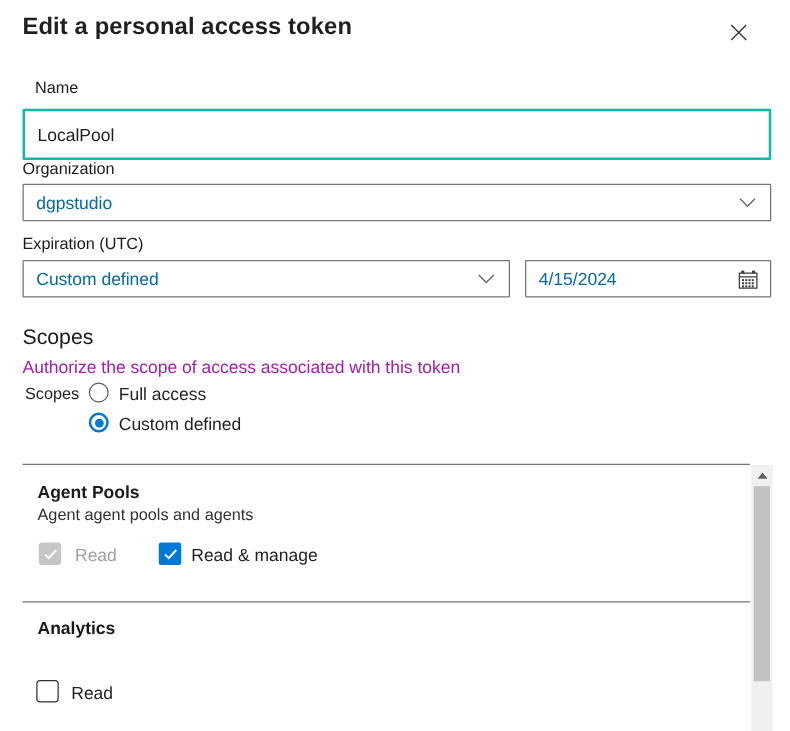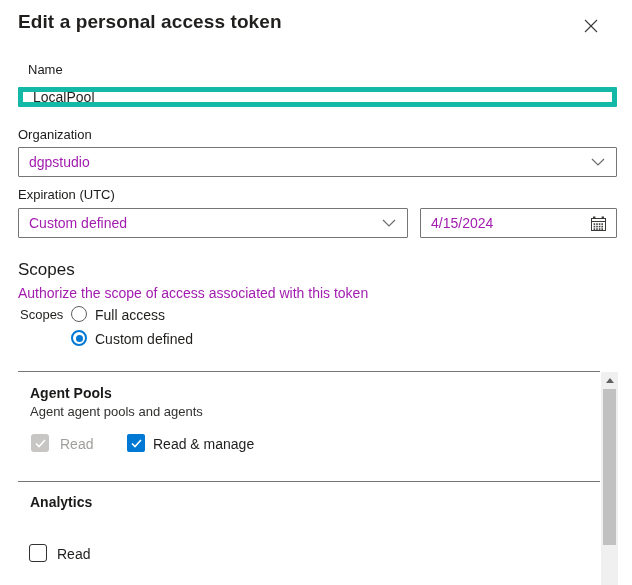--- a/index.html
+++ b/index.html
@@ -32,43 +32,43 @@
     background: transparent;
   }
 
   .field-label {
     font-size: 13px;
     color: #1b1a19;
   }
 
   .text-input {
     left: 18px;
-    width: 599px; height: 20px;
-    border: 5px solid #14b8a6;
+    width: 599px; height: 41px;
+    border: 2px solid #14b8a6;
     background: #fff;
     font-family: "Liberation Sans", sans-serif;
     font-size: 14px;
     color: #201f1e;
     padding: 0 10px;
     border-radius: 1px;
     outline: none;
   }
 
   .select-box {
     height: 30px;
     border: 1px solid #757575;
     background: #fff;
     border-radius: 1px;
     display: flex;
     align-items: center;
     cursor: pointer;
   }
   .select-value {
     font-size: 14px;
-    color: #a21caf;
+    color: #0369a1;
     padding-left: 10px;
     flex: 1;
     white-space: nowrap;
     overflow: hidden;
   }
   .select-box .chev { margin-right: 11px; display: flex; }
 
   .date-box {
     height: 30px;
     border: 1px solid #757575;

